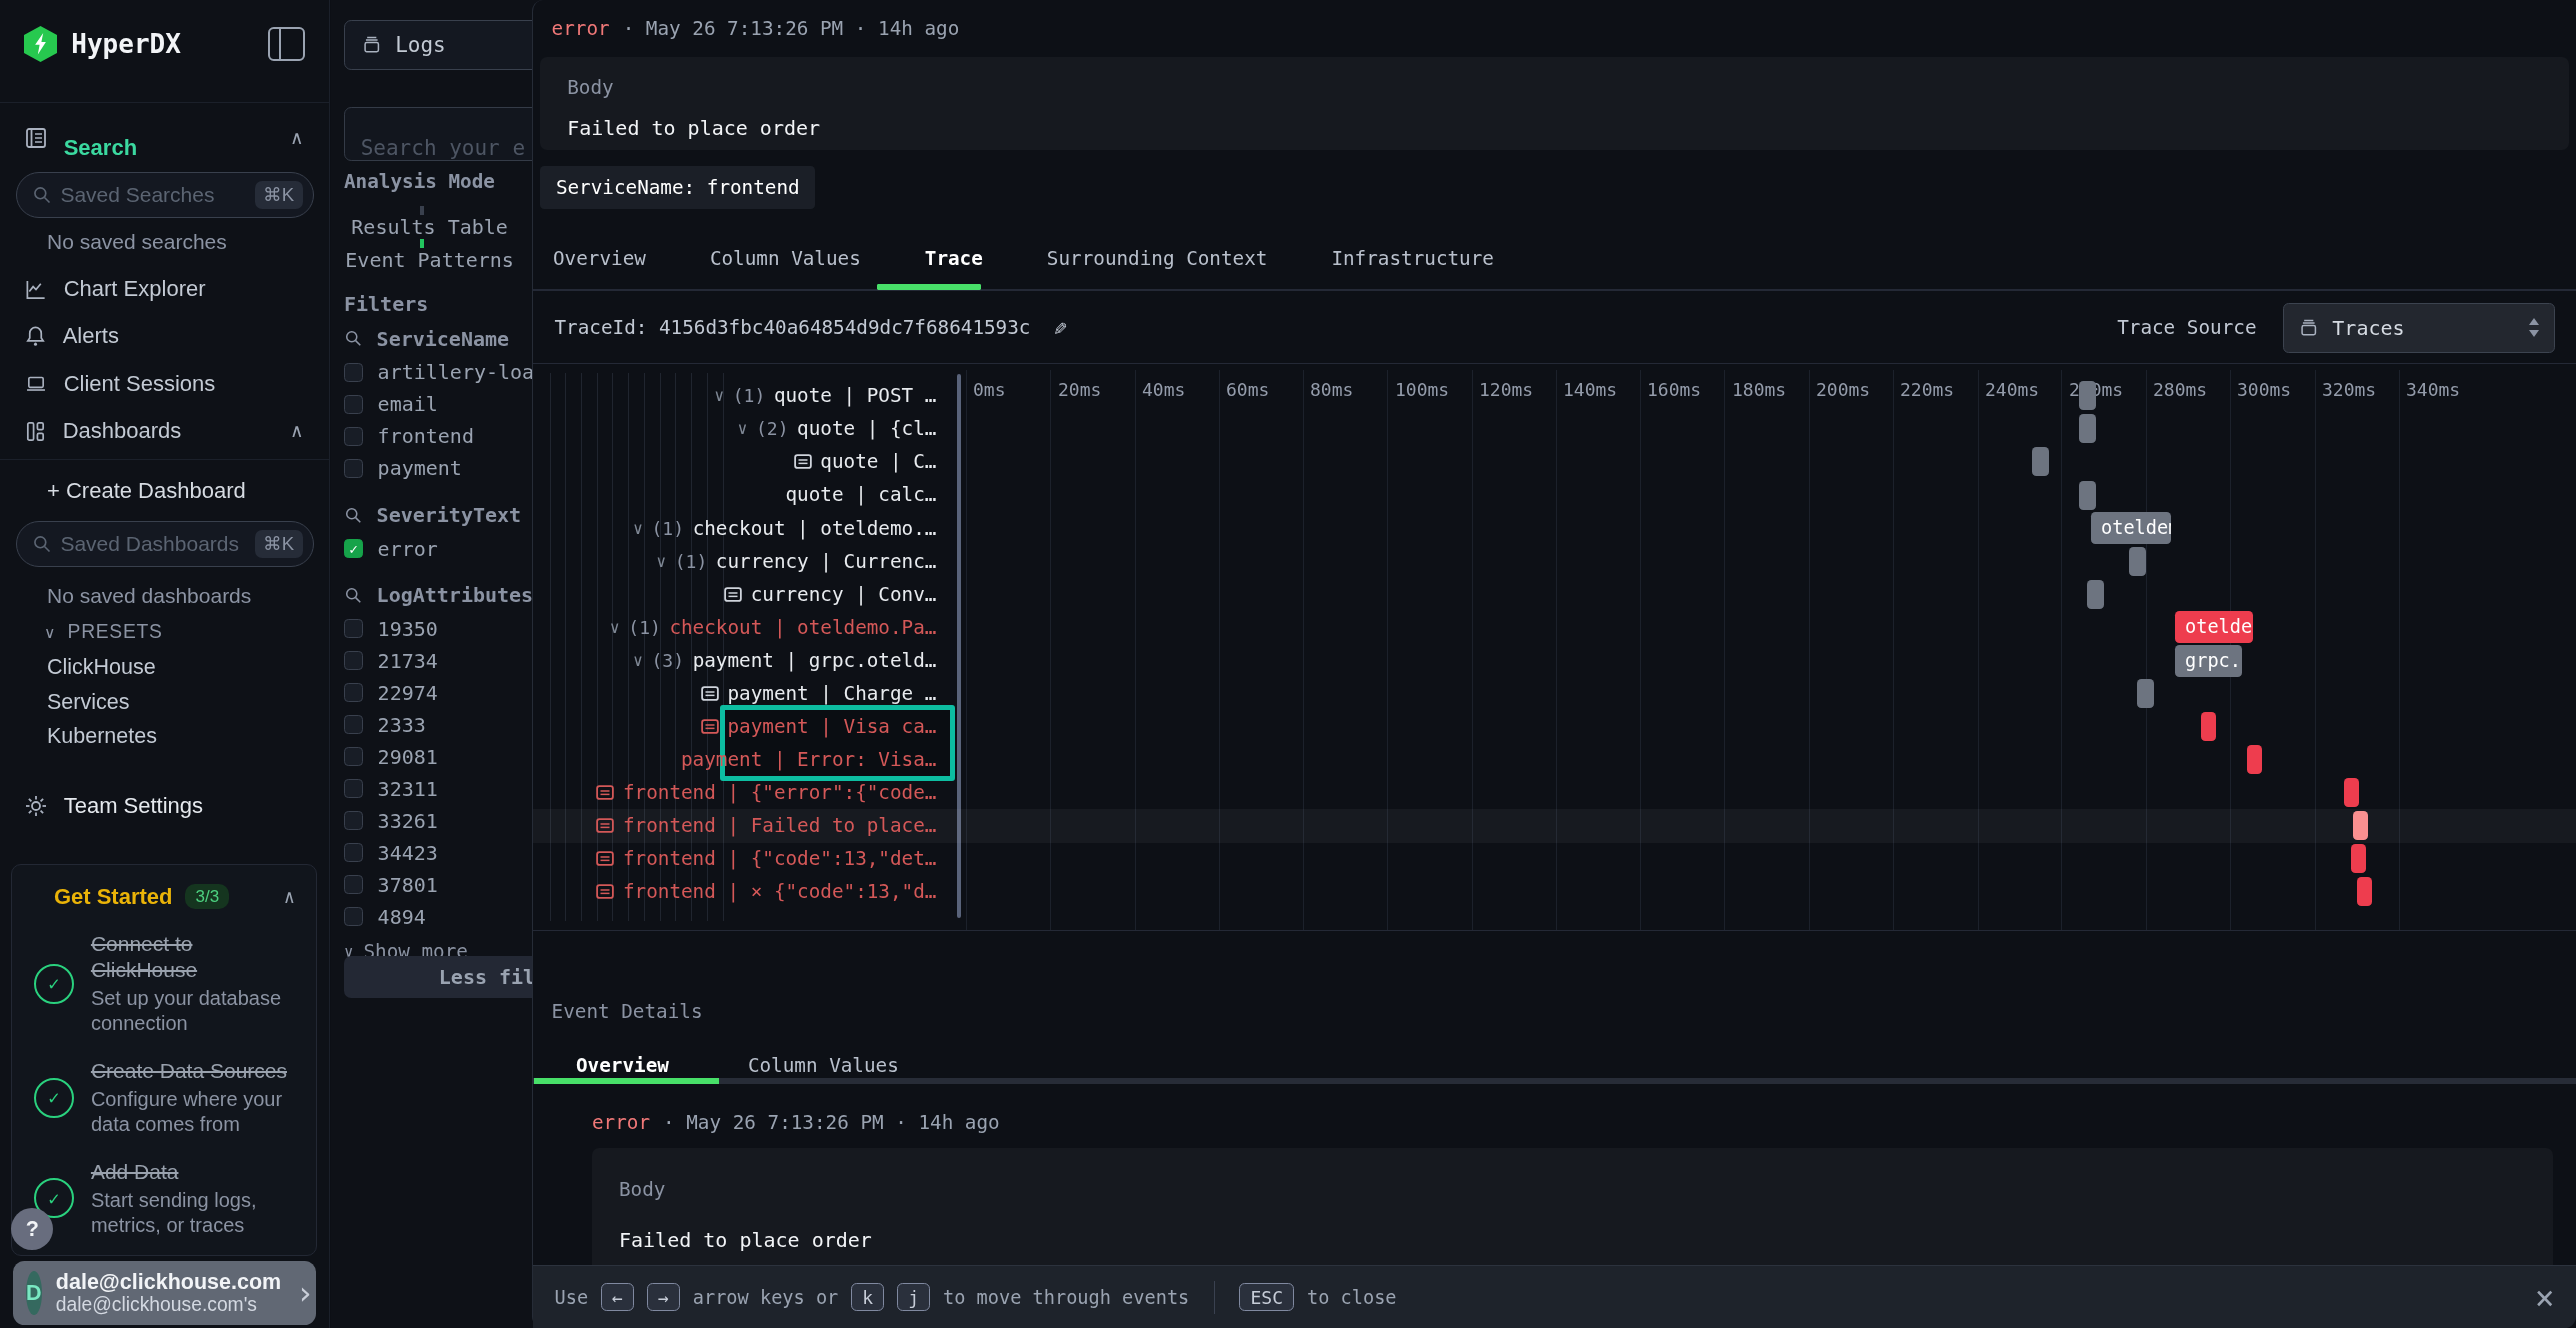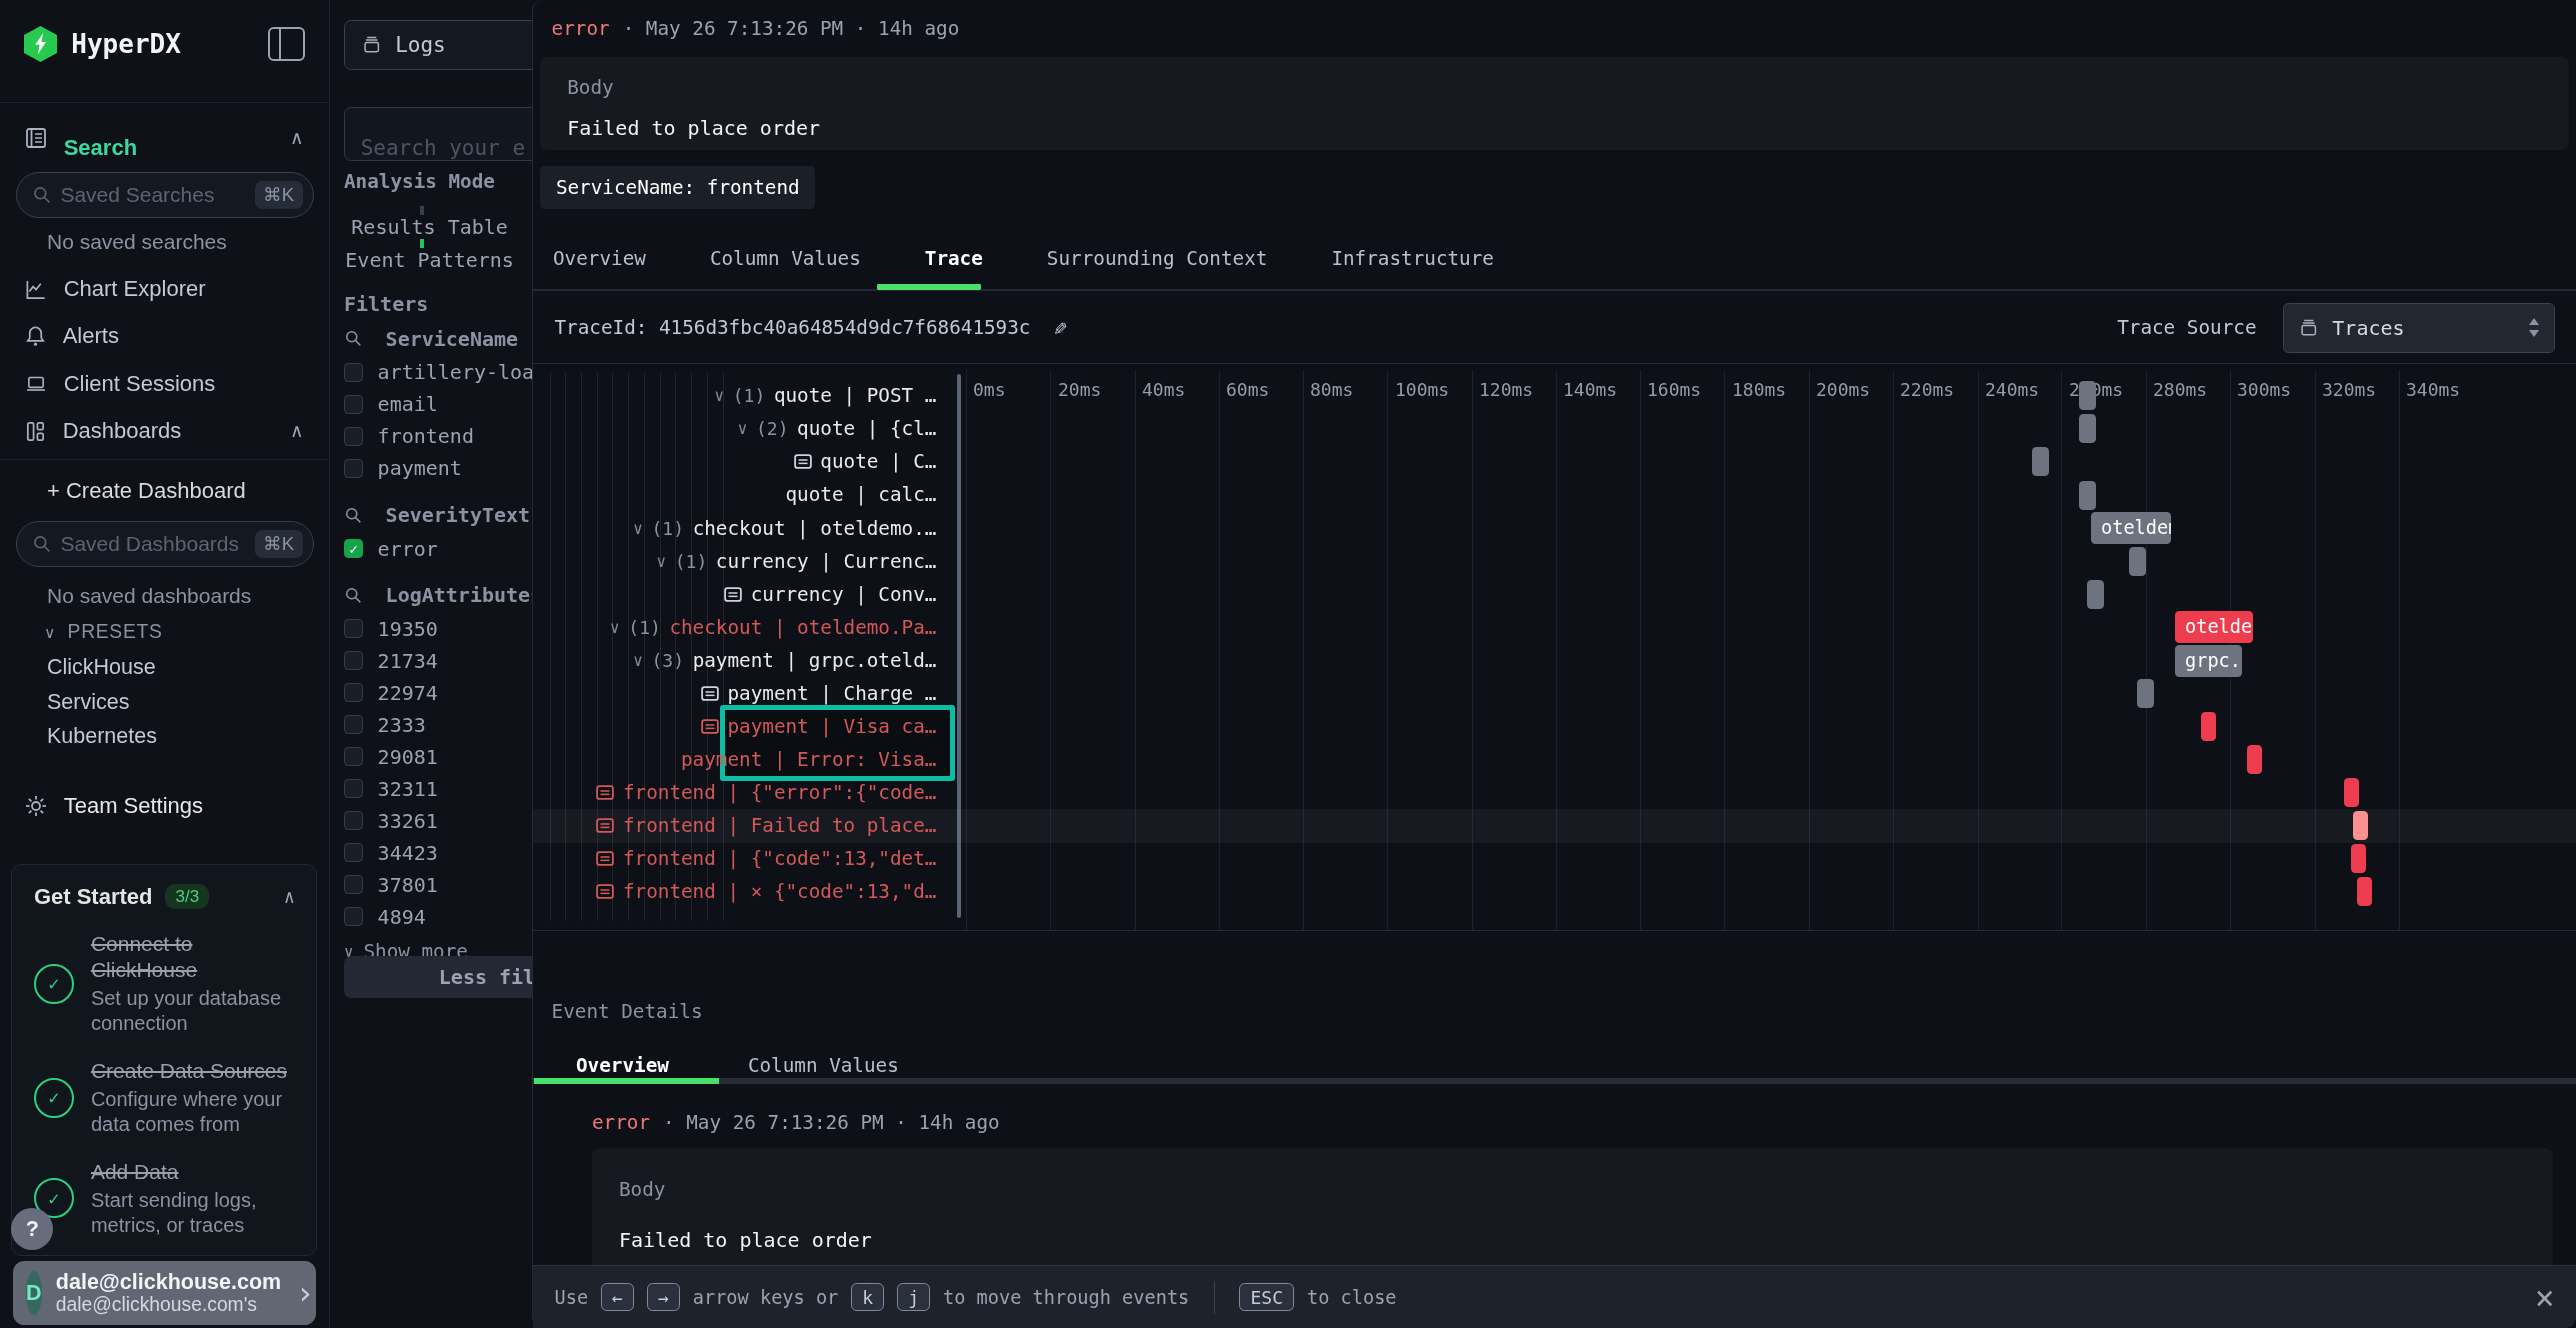--- a/index.html
+++ b/index.html
@@ -20,21 +20,21 @@
   .side-item .chev{position:absolute;left:266px;color:#9aa3b1;font-size:18.6px;}
   .green-item{color:#3bd9a0;}
   .pill-input{position:absolute;left:15.7px;width:298px;height:46px;border:1.4px solid #39404d;background:#141821;border-radius:23px;display:flex;align-items:center;padding:0 10px 0 15.7px;box-sizing:border-box;gap:8px;}
   .pill-input .ph{color:#5b6472;font-size:21px;flex:1;white-space:nowrap;overflow:hidden;font-family:"Liberation Sans",sans-serif;}
   .kbd-chip{background:#262c38;border-radius:7.2px;padding:2.9px 8.6px;font-size:18.6px;color:#8b93a3;font-family:"Liberation Sans",sans-serif;}
   .muted{color:#8b93a3;}
   .divider-h{position:absolute;left:0;width:100%;height:1.4px;background:#1b202a;}
   .preset-item{position:absolute;left:47px;font-size:21.5px;color:#c3cad4;font-family:"Liberation Sans",sans-serif;}
   .gs-card{position:absolute;left:11.4px;top:864px;width:306px;height:392px;background:#11151c;border:1.4px solid #232834;border-radius:10px;box-sizing:border-box;padding:18.6px 21.5px;overflow:hidden;}
   .gs-head{display:flex;align-items:center;gap:13px;}
-  .gs-title{font-size:22px;font-weight:bold;color:#e5e5e5;font-family:"Liberation Sans",sans-serif;}
+  .gs-title{font-size:22px;font-weight:bold;color:#eab308;font-family:"Liberation Sans",sans-serif;margin-left:20px;}
   .gs-badge{background:#15351f;color:#4cd07f;font-size:17px;border-radius:10px;padding:2.9px 10px;font-family:"Liberation Sans",sans-serif;}
   .gs-chev{margin-left:auto;color:#9aa3b1;font-size:18.6px;}
   .gs-item{display:flex;align-items:center;gap:17px;margin-top:21.5px;}
   .check-circle{flex:0 0 auto;width:36px;height:36px;border:2.1px solid #2ad17e;border-radius:50%;display:flex;align-items:center;justify-content:center;color:#2ad17e;font-size:18.6px;}
   .gs-item-title{font-size:21px;color:#99a1ad;text-decoration:line-through;font-family:"Liberation Sans",sans-serif;line-height:1.25;}
   .gs-item-sub{font-size:20px;color:#8b93a3;font-family:"Liberation Sans",sans-serif;line-height:1.25;margin-top:2.9px;}
   .help-fab{position:absolute;left:11.4px;top:1208px;width:42px;height:42px;border-radius:50%;background:#686d7e;color:#f2f4f7;display:flex;align-items:center;justify-content:center;font-size:21.5px;font-weight:bold;z-index:5;font-family:"Liberation Sans",sans-serif;}
   .user-chip{position:absolute;left:13px;top:1261px;width:303px;height:64px;background:rgba(130,138,153,0.72);border-radius:11.4px;display:flex;align-items:center;padding:0 13px;box-sizing:border-box;gap:14.3px;z-index:6;}
   .avatar{width:44px;height:44px;border-radius:50%;background:#35695f;color:#79e8c2;display:flex;align-items:center;justify-content:center;font-size:21.5px;font-weight:bold;font-family:"Liberation Sans",sans-serif;}
   .user-name{font-size:21.5px;font-weight:bold;color:#f2f4f7;font-family:"Liberation Sans",sans-serif;line-height:1.15;}
@@ -43,21 +43,21 @@
 
   
   #filters{position:absolute;left:331px;top:0;width:236px;height:1328px;z-index:1;background:#0e1117;}
   .logs-btn{position:absolute;left:13px;top:20px;width:236px;height:50px;border:1.4px solid #39404d;background:#141821;border-radius:7.2px;display:flex;align-items:center;gap:13px;padding:0 15.7px;box-sizing:border-box;font-size:21px;color:#c3cad4;}
   .search-box{position:absolute;left:13px;top:107px;width:236px;height:54px;border:1.4px solid #343b47;background:#12161e;border-radius:7.2px;display:flex;align-items:flex-end;padding:0 15.7px;box-sizing:border-box;font-size:21px;color:#4d5563;}
   .section-label{font-size:19.3px;font-weight:bold;color:#8b93a3;}
   .mode-row{display:flex;align-items:center;height:33px;flex-direction:column;}
   .mode-bar{width:3.6px;height:29px;background:#39404d;margin-right:15.7px;}
   .mode-bar.active{background:#22c55e;}
   .mode-label{font-size:20px;color:#9aa3b1;}
-  .fgroup-head{display:flex;align-items:center;gap:23px;margin:18.6px 0 5.7px 0;}
+  .fgroup-head{display:flex;align-items:center;gap:14px;margin:18.6px 0 5.7px 0;}
   .fgroup-name{font-size:20px;font-weight:bold;color:#8b93a3;}
   .fopt{display:flex;align-items:center;gap:14.3px;height:32px;}
   .cbox{width:19.3px;height:19.3px;border-radius:4.3px;border:1.4px solid #39404d;background:#181d26;box-sizing:border-box;flex:0 0 auto;}
   .cbox.checked{background:#16a34a;border-color:#16a34a;display:flex;align-items:center;justify-content:center;color:#fff;font-size:14.3px;}
   .fopt-label{font-size:20px;color:#9aa3b1;white-space:nowrap;}
   .show-more{display:flex;align-items:center;gap:10px;color:#8b93a3;font-size:19.3px;margin-top:7.2px;}
   .less-btn{position:absolute;left:13px;top:956px;width:286px;height:42px;background:#232834;border-radius:7.2px;color:#9aa3b1;font-size:20px;font-weight:bold;display:flex;align-items:center;justify-content:center;}
 
   
   #overlay{position:absolute;left:532px;top:0;width:2044px;height:1328px;background:#0d1016;border-left:1.4px solid #262c37;border-radius:11.4px 0 0 11.4px;z-index:10;box-sizing:border-box;}

